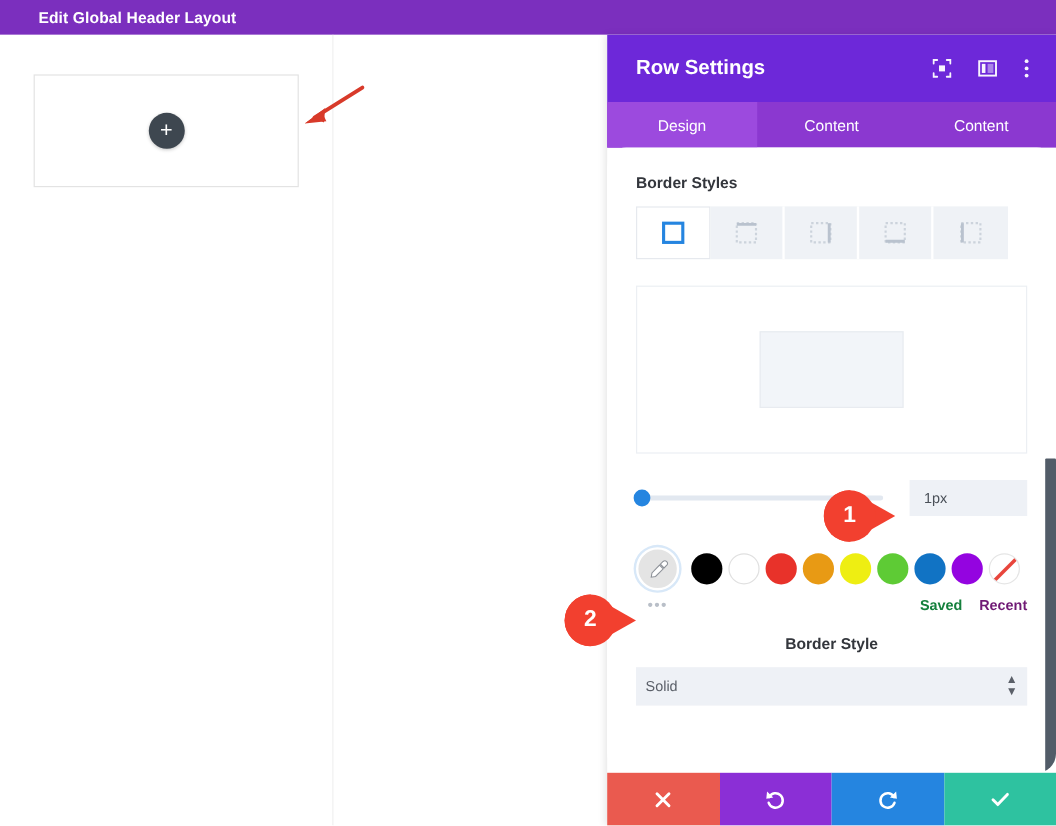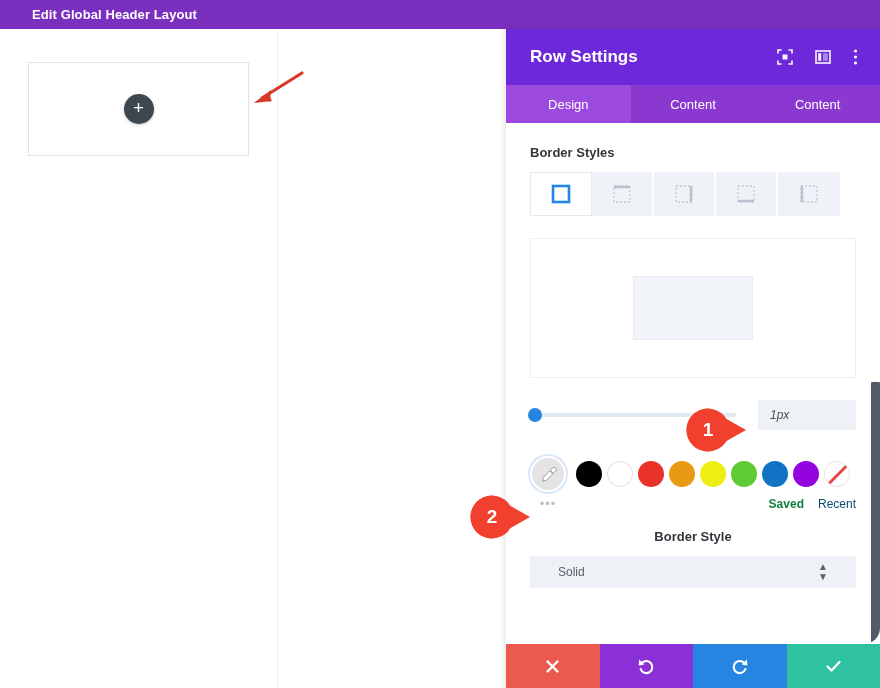--- a/index.html
+++ b/index.html
@@ -211,21 +211,20 @@
     width: 98px;
     height: 30px;
     background: #eef1f6;
     display: flex;
     align-items: center;
     padding-left: 12px;
     font-size: 12px;
     color: #4a5058;
     border: none;
     font-family: "Liberation Sans", sans-serif;
-    font-style: italic;
   }
 
   
   .color-row {
     display: flex;
     align-items: center;
     gap: 0;
     margin-bottom: 4px;
   }
   .eyedrop-wrap {
@@ -283,31 +282,31 @@
     font-size: 13px;
     letter-spacing: 1px;
     cursor: pointer;
   }
   .color-meta-right {
     margin-left: auto;
     display: flex;
     gap: 14px;
   }
   .link-saved { color: #15803d; font-size: 12px; font-weight: bold; cursor: pointer; }
-  .link-recent { color: #0c4a6e; font-size: 12px; cursor: pointer; }
+  .link-recent { color: #701a75; font-size: 12px; cursor: pointer; font-weight: bold; }
 
   
   .section-gap { margin-top: 18px; text-align: center; }
   .select-wrap {
     position: relative;
     height: 32px;
     background: #eef1f6;
     display: flex;
     align-items: center;
-    padding: 0 28px;
+    padding: 0 8px;
     cursor: pointer;
   }
   .select-value { font-size: 12px; color: #5b6069; flex: 1; }
   .select-caret { color: #5b6069; font-size: 10px; line-height: 1; }
 
   
   .actionbar {
     position: absolute;
     bottom: 0; left: 0;
     width: 374px;

